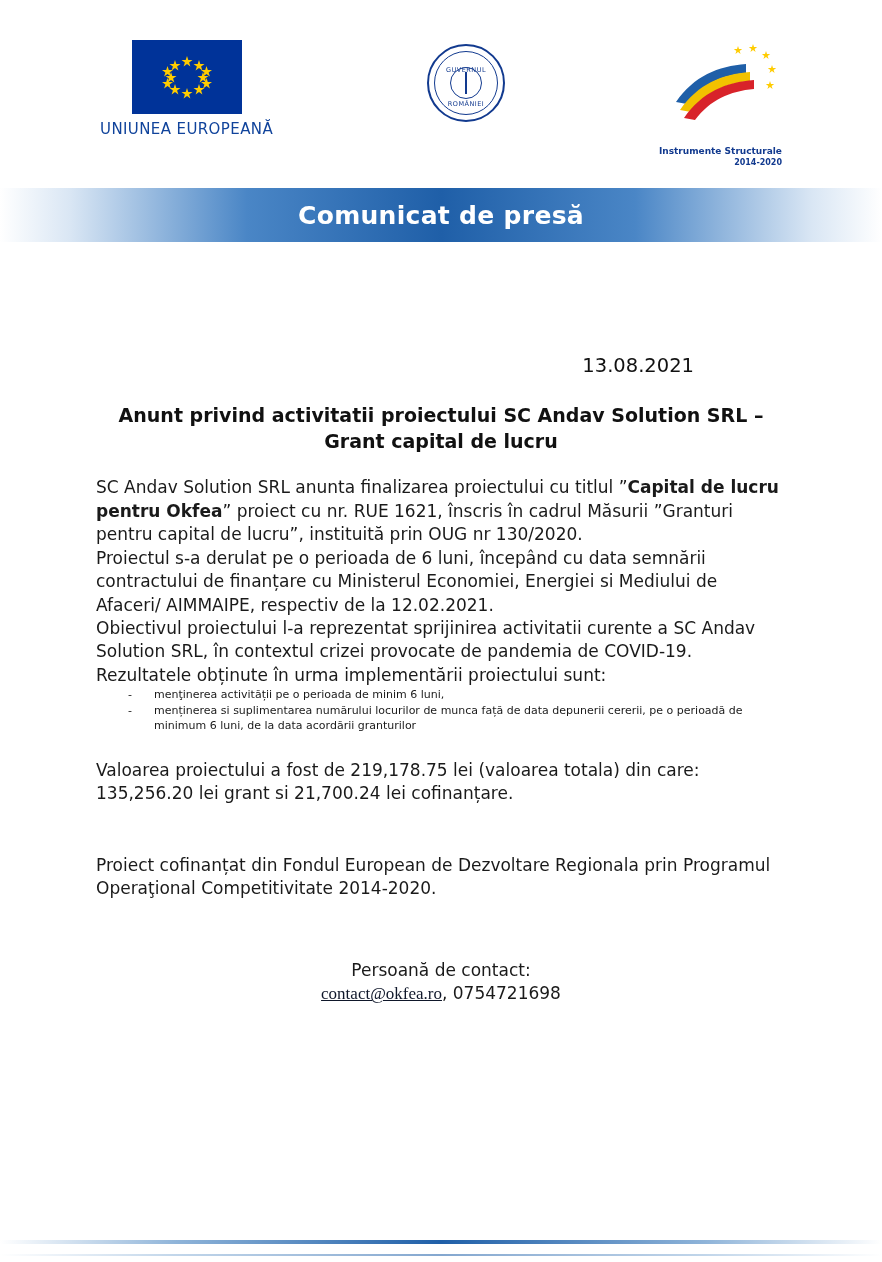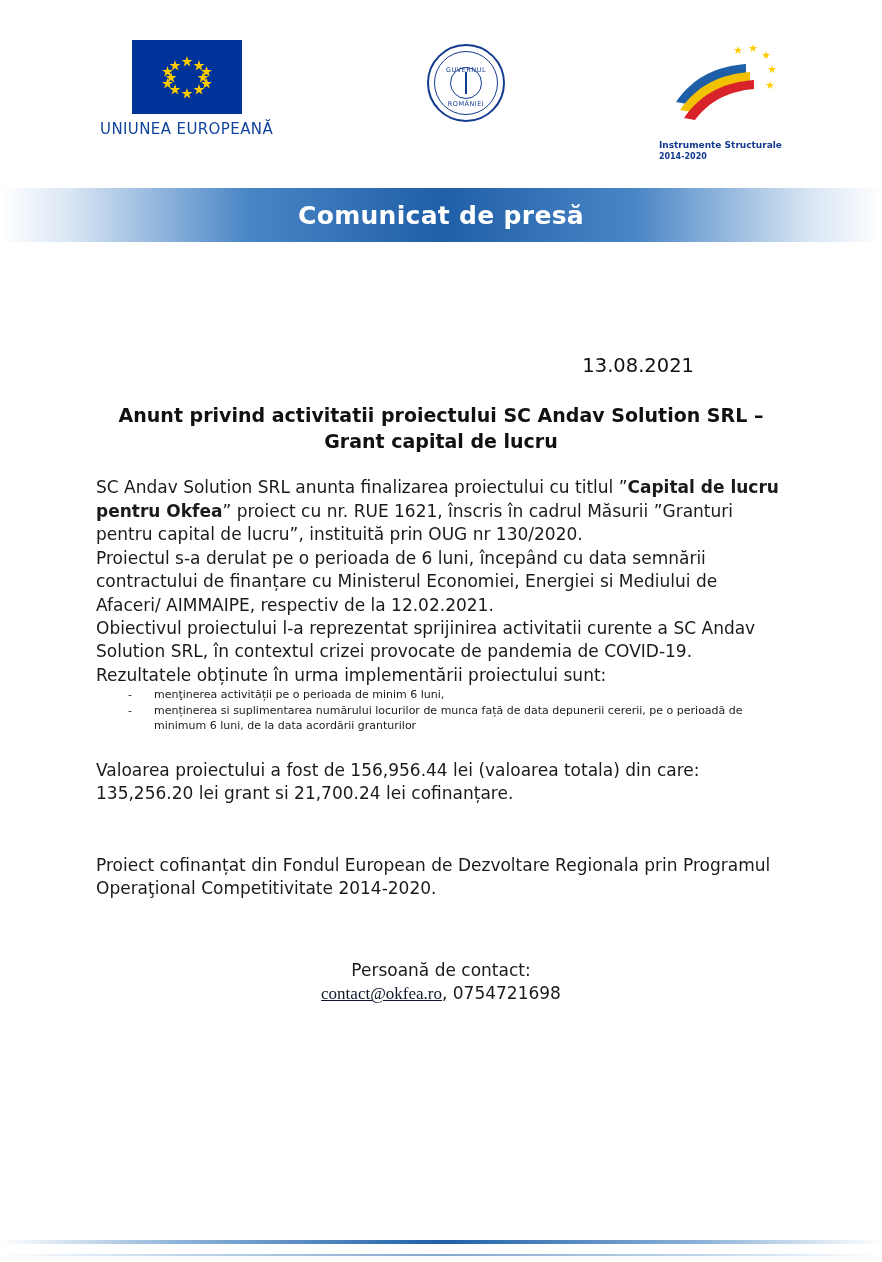--- a/index.html
+++ b/index.html
@@ -106,25 +106,25 @@
     transform: translateX(-50%);
   }
 
   
   .is-logo {
     width: 120px;
     height: 88px;
     position: relative;
   }
   .is-caption {
-    margin-top: 12px;
+    margin-top: 18px;
     font-size: 9px;
     font-weight: bold;
     color: #123a8f;
-    text-align: left;
+    text-align: right;
     line-height: 1.25;
   }
   .is-caption .yrs { font-size: 8px; }
 
   
   .banner {
     width: 100%;
     height: 54px;
     background: linear-gradient(to right,
       #ffffff 0%,
@@ -298,21 +298,21 @@
 
   <div class="para tight">Proiectul s-a derulat pe o perioada de 6 luni, începând cu data semnării contractului de finanțare cu Ministerul Economiei, Energiei si Mediului de Afaceri/ AIMMAIPE, respectiv de la 12.02.2021.</div>
   <div class="para tight">Obiectivul proiectului l-a reprezentat sprijinirea activitatii curente a SC Andav Solution SRL, în contextul crizei provocate de pandemia de COVID-19.</div>
   <div class="para tight">Rezultatele obținute în urma implementării proiectului sunt:</div>
 
   <ul class="dashes">
     <li>menţinerea activității pe o perioada de minim 6 luni,</li>
     <li>menținerea si suplimentarea numărului locurilor de munca față de data depunerii cererii, pe o perioadă de minimum 6 luni, de la data acordării granturilor</li>
   </ul>
 
-  <div class="para" style="margin-top:26px;">Valoarea proiectului a fost de 156,956.44 lei (valoarea totala) din care: 135,256.20 lei grant si 21,700.24 lei cofinanțare.</div>
+  <div class="para" style="margin-top:26px;">Valoarea proiectului a fost de 219,178.75 lei (valoarea totala) din care: 135,256.20 lei grant si 21,700.24 lei cofinanțare.</div>
 
   <div class="para" style="margin-top:48px;">Proiect cofinanțat din Fondul European de Dezvoltare Regionala prin Programul Operaţional Competitivitate 2014-2020.</div>
 
   <div class="contact-block">
     <div>Persoană de contact:</div>
     <div>
       <a class="contact-email" href="#">contact@okfea.ro</a><span>, 0754721698</span>
     </div>
   </div>
 </div>

